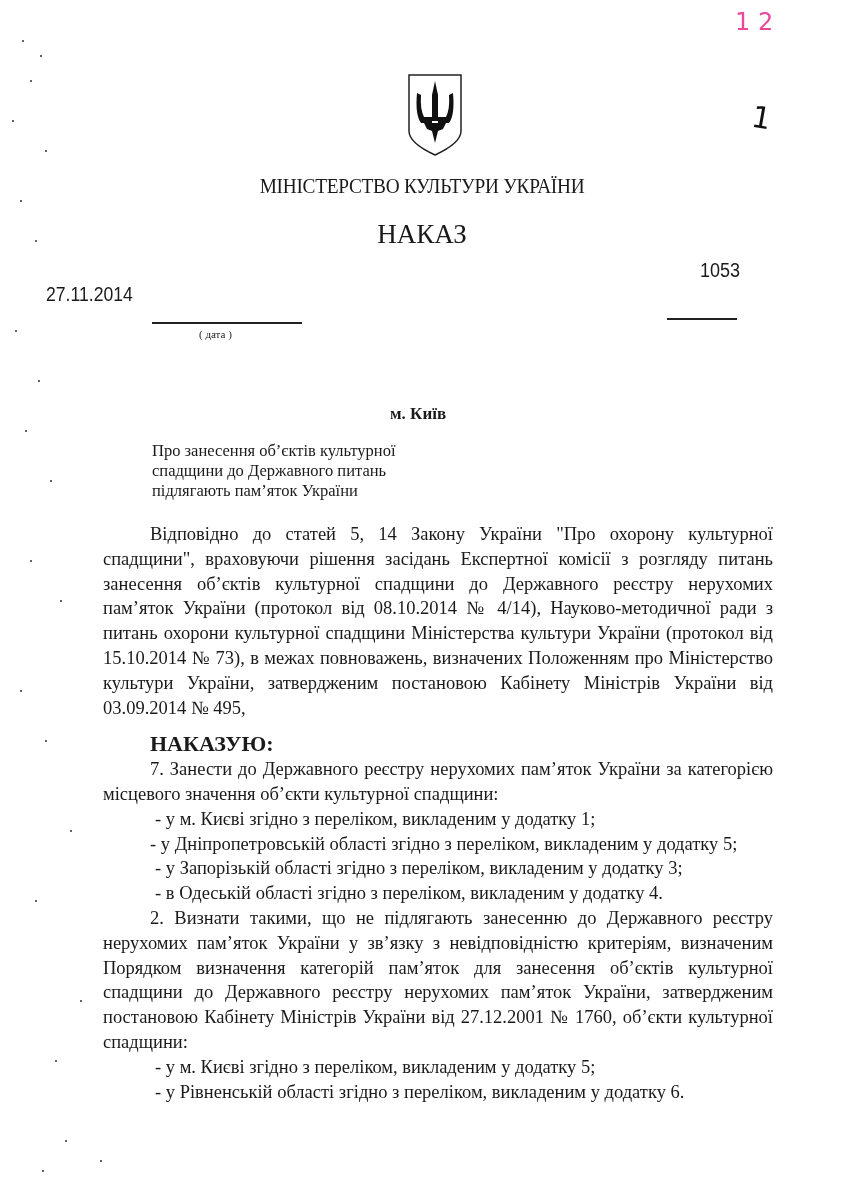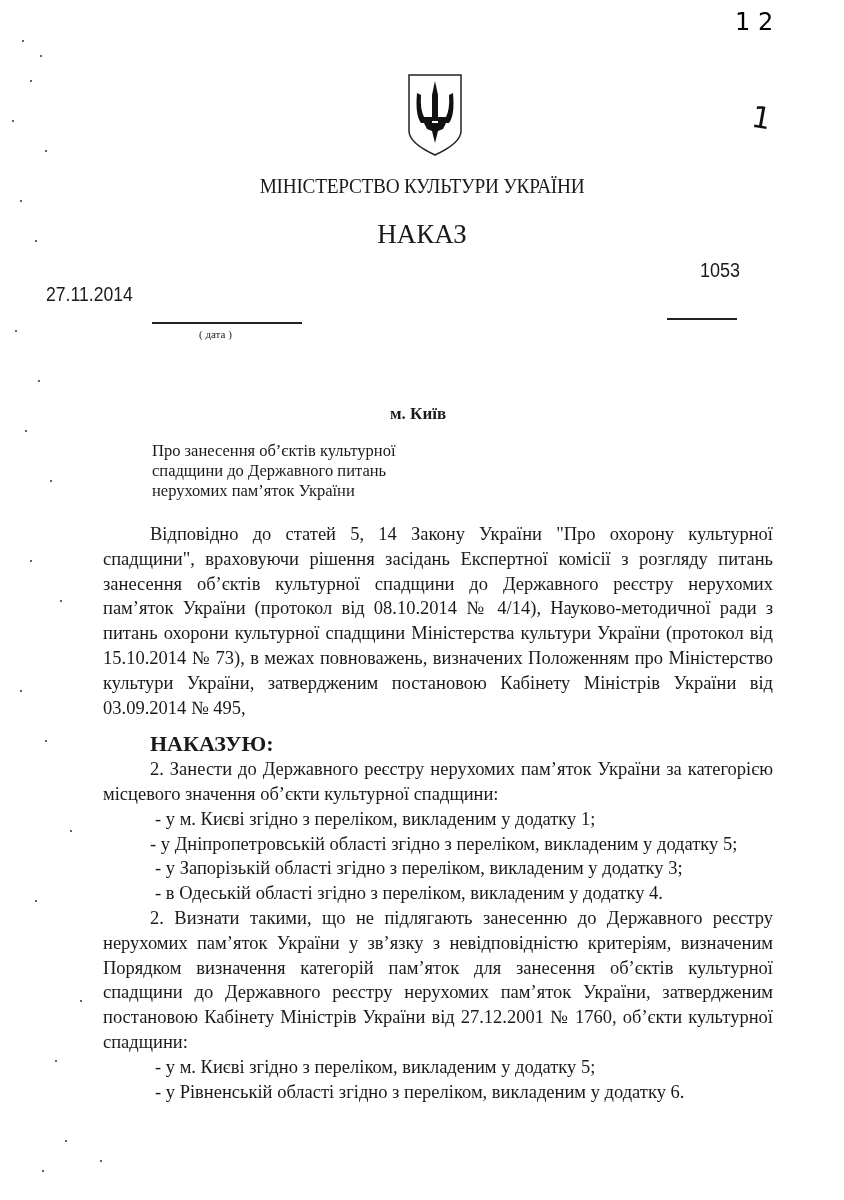--- a/index.html
+++ b/index.html
@@ -17,21 +17,21 @@
     .date-line { left: 152px; top: 322px; width: 150px; border-top: 2px solid #222; }
     .num-line { left: 667px; top: 318px; width: 70px; border-top: 2px solid #222; }
     .date-caption { left: 199px; top: 328px; font-size: 11px; }
     .city { left: 390px; top: 404px; font-size: 17px; font-weight: bold; font-family: Liberation Serif, serif; }
     .subject { left: 152px; top: 441px; width: 320px; font-size: 16.5px; line-height: 20px; }
     .body { left: 103px; top: 522px; width: 670px; font-size: 18.5px; line-height: 24.8px; text-align: justify; }
     .body p { margin: 0; }
     .indent { text-indent: 47px; }
     .order-label { font-weight: bold; font-size: 22px; margin-top: 12px !important; }
     .subitem { padding-left: 52px; }
-    .hand1 { left: 735px; top: 8px; font-size: 24px; color: #000000; font-family: "DejaVu Sans", sans-serif; }
+    .hand1 { left: 735px; top: 8px; font-size: 24px; color: #ec4899; font-family: "DejaVu Sans", sans-serif; }
     .hand2 { left: 752px; top: 100px; font-size: 30px; color: #111; font-family: "DejaVu Sans", sans-serif; transform: rotate(10deg); }
   </style>
 </head>
 <body>
 
 <div class="abs hand1">1 2</div>
 <div class="abs hand2">1</div>
 
 <div class="abs emblem">
   <svg width="56" height="84" viewBox="0 0 56 84">
@@ -50,27 +50,27 @@
 <div class="abs date-val">27.11.2014</div>
 <div class="abs date-line"></div>
 <div class="abs num-line"></div>
 <div class="abs date-caption">( дата )</div>
 
 <div class="abs city">м. Київ</div>
 
 <div class="abs subject">
   <div>Про занесення об’єктів культурної</div>
   <div>спадщини до Державного питань</div>
-  <div>нерухомих пам’яток України</div>
+  <div>підлягають пам’яток України</div>
 </div>
 
 <div class="abs body">
   <p class="indent">Відповідно до статей 5, 14 Закону України "Про охорону культурної спадщини", враховуючи рішення засідань Експертної комісії з розгляду питань занесення об’єктів культурної спадщини до Державного реєстру нерухомих пам’яток України (протокол від 08.10.2014 № 4/14), Науково-методичної ради з питань охорони культурної спадщини Міністерства культури України (протокол від 15.10.2014 № 73), в межах повноважень, визначених Положенням про Міністерство культури України, затвердженим постановою Кабінету Міністрів України від 03.09.2014 № 495,</p>
   <p class="indent order-label">НАКАЗУЮ:</p>
-  <p class="indent">2. Занести до Державного реєстру нерухомих пам’яток України за категорією місцевого значення об’єкти культурної спадщини:</p>
+  <p class="indent">7. Занести до Державного реєстру нерухомих пам’яток України за категорією місцевого значення об’єкти культурної спадщини:</p>
   <p class="subitem">- у м. Києві згідно з переліком, викладеним у додатку 1;</p>
   <p class="indent">- у Дніпропетровській області згідно з переліком, викладеним у додатку 5;</p>
   <p class="subitem">- у Запорізькій області згідно з переліком, викладеним у додатку 3;</p>
   <p class="subitem">- в Одеській області згідно з переліком, викладеним у додатку 4.</p>
   <p class="indent">2. Визнати такими, що не підлягають занесенню до Державного реєстру нерухомих пам’яток України у зв’язку з невідповідністю критеріям, визначеним Порядком визначення категорій пам’яток для занесення об’єктів культурної спадщини до Державного реєстру нерухомих пам’яток України, затвердженим постановою Кабінету Міністрів України від 27.12.2001 № 1760, об’єкти культурної спадщини:</p>
   <p class="subitem">- у м. Києві згідно з переліком, викладеним у додатку 5;</p>
   <p class="subitem">- у Рівненській області згідно з переліком, викладеним у додатку 6.</p>
 </div>
 
 <div>

